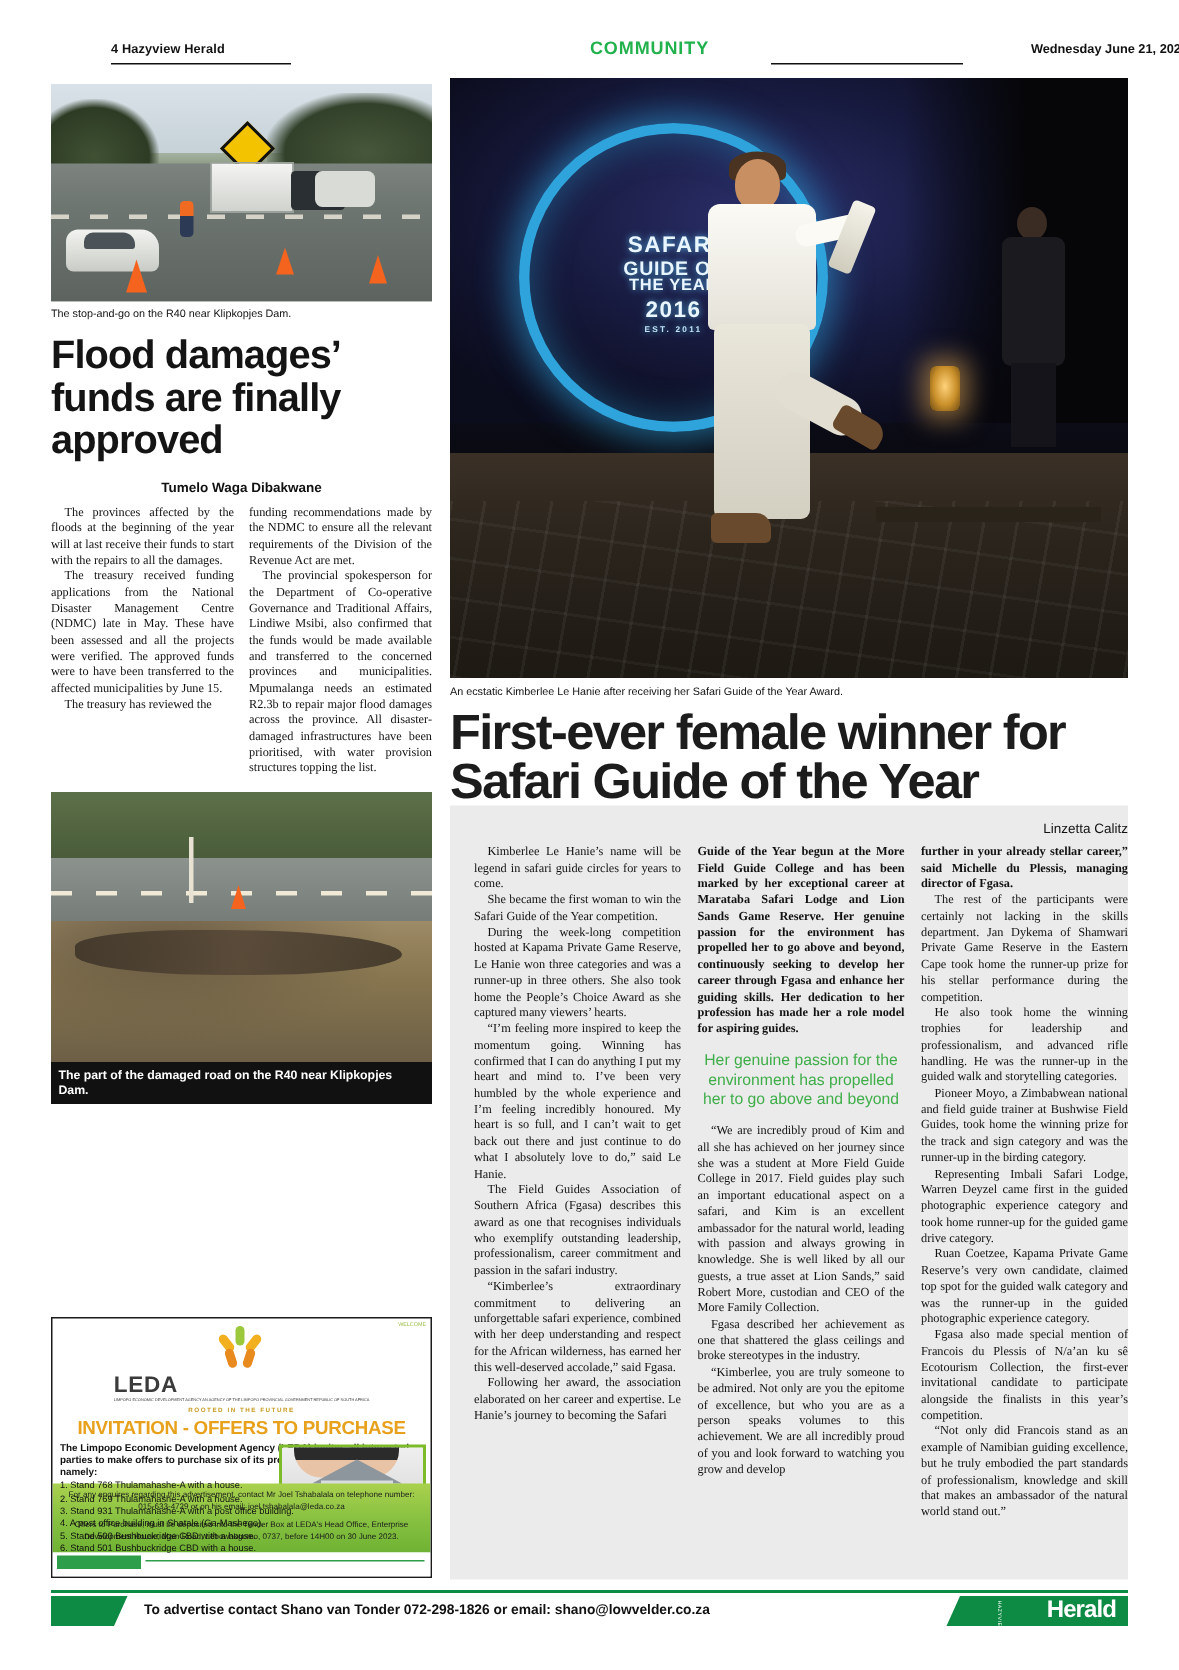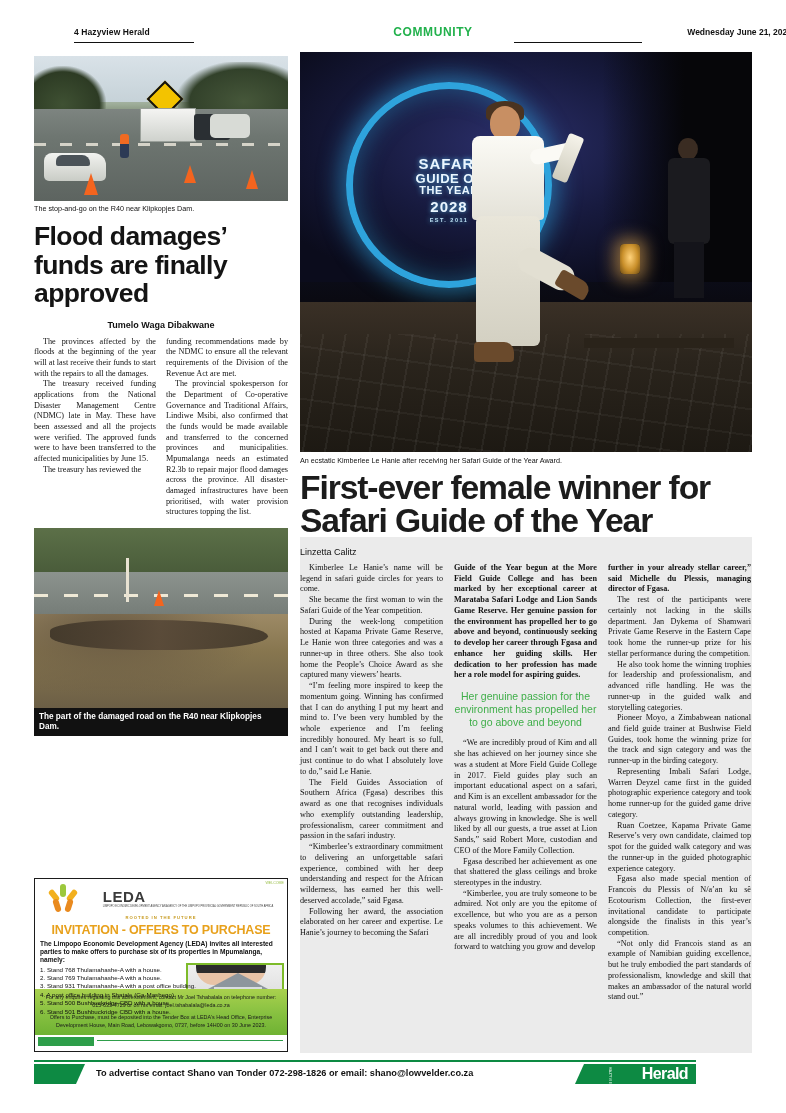--- a/index.html
+++ b/index.html
@@ -126,21 +126,21 @@
     font-weight:bold; font-size:8.2px; padding:4px 5px; line-height:1.2;
   }
 
   
   .ad-leda {
     position:absolute; left:34px; top:878px; width:254px; height:174px;
     border:1px solid #1b1b1b; background:#ffffff; overflow:hidden;
   }
   .ad-leda .wc { position:absolute; right:3px; top:2px; font-size:3.6px; color:#9bbf4a;
     font-family:"Liberation Sans", sans-serif; }
-  .leda-logo { display:flex; align-items:center; justify-content:center; gap:24px; padding-top:5px; }
+  .leda-logo { display:flex; align-items:center; justify-content:center; gap:2px; padding-top:5px;flex-direction:column; }
   .leda-mark { width:30px; height:30px; position:relative; }
   .leda-mark .p { position:absolute; width:6px; height:13px; border-radius:3px; }
   .leda-word { font-family:"Liberation Sans", sans-serif; font-weight:bold;
     font-size:15px; color:#3b3b3b; letter-spacing:0.5px; line-height:1; }
   .leda-sub { font-family:"Liberation Sans", sans-serif; font-size:2.6px;
     color:#3b3b3b; line-height:1.35; margin-top:1px; }
   .leda-tag { text-align:center; font-family:"Liberation Sans", sans-serif;
     font-weight:bold; font-size:4.2px; color:#c79a1e; letter-spacing:1px; margin-top:1px; }
   .leda-title { text-align:center; font-family:"Liberation Sans", sans-serif;
     font-weight:bold; font-size:12.5px; color:#e8a11c; margin-top:3px; letter-spacing:-0.2px; }
@@ -234,41 +234,41 @@
 
   .cap-main { font-family:"Liberation Sans", sans-serif; font-size:7.2px;
     color:#111; padding-top:4px; line-height:1.25; }
 
   .headline-main {
     font-family:"Liberation Sans", sans-serif; font-weight:bold;
     font-size:33px; line-height:1.0; letter-spacing:-1.1px;
     color:#1c1c1c; margin-top:6px; transform:scaleX(1.02); transform-origin:left;
   }
   .byline-main { font-family:"Liberation Sans", sans-serif; font-size:9px;
-    text-align:left; margin-top:10px; color:#111; }
-
-  .main-body { display:flex; gap:11px; margin-top:6px; }
+    text-align:right; margin-top:10px; color:#111; }
+
+  .main-body { display:flex; gap:11px; margin-top:6px;padding-left:16px; }
   .main-body .mcol { width:143px; }
   .mtext { font-size:8.2px; line-height:1.31; text-align:justify; color:#111; }
   .mtext p { margin:0; text-indent:9px; }
   .mtext p.noind { text-indent:0;font-weight:bold; }
 
   .pullquote {
     font-family:"Liberation Sans", sans-serif; font-size:10.5px;
     color:#3fae49; text-align:center; line-height:1.25; margin:9px 0 9px 0;
   }
 
   .main-bg {
     position:absolute; left:300px; top:537px; width:452px; height:516px;
     background:#ebebeb;
   }
 
   
   .footer {
-    position:absolute; left:34px; top:1060px; width:662px; height:22px;
+    position:absolute; left:34px; top:1060px; width:718px; height:22px;
     background:#ffffff; border-top:2px solid #0d8a43;
   }
   .footer .green-l { position:absolute; left:0; top:2px; width:42px; height:20px; background:#0d8a43; }
   .footer .green-l:after { content:""; position:absolute; right:-9px; top:0; width:0; height:0;
     border-top:20px solid #0d8a43; border-right:9px solid transparent; }
   .footer .ftxt { position:absolute; left:62px; top:6px;
     font-family:"Liberation Sans", sans-serif; font-weight:bold; font-size:9.2px; color:#111; }
   .footer .green-r { position:absolute; right:0; top:2px; width:112px; height:20px; background:#0d8a43; }
   .footer .green-r:before { content:""; position:absolute; left:-9px; top:0; width:0; height:0;
     border-bottom:20px solid #0d8a43; border-left:9px solid transparent; }
@@ -413,21 +413,21 @@
   <div class="main-col">
 
     <div class="photo photo-award">
       <div class="wall"></div>
       <div class="darkR"></div>
       <div class="ring"></div>
       <div class="ring-txt">
         <div class="r1">SAFARI</div>
         <div class="r2">GUIDE OF</div>
         <div class="r3">THE YEAR</div>
-        <div class="r4">2028</div>
+        <div class="r4">2016</div>
         <div class="r5">EST. 2011</div>
       </div>
       <div class="ground"></div>
       <div class="paving"></div>
       <div class="bench"></div>
       <div class="lantern"></div>
       <div class="man">
         <div class="mh"></div>
         <div class="mb"></div>
         <div class="ml"></div>

